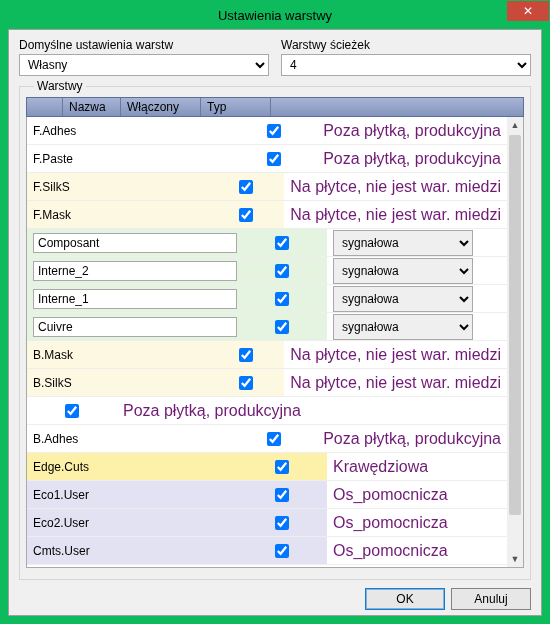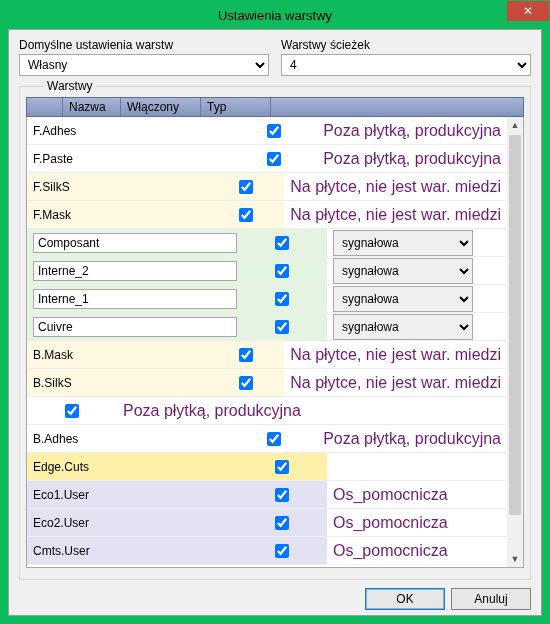--- a/index.html
+++ b/index.html
@@ -77,21 +77,21 @@
     border: 1px solid #d6d6d6;
     margin-top: 10px;
     padding: 10px 6px 6px 6px;
     position: relative;
     height: 494px;
     box-sizing: border-box;
   }
   .group-title {
     position: absolute;
     top: -8px;
-    left: 24px;
+    left: 14px;
     background: #f0f0f0;
     padding: 0 3px;
     font-size: 12px;
   }
   .listheader {
     display: flex;
     background: linear-gradient(#a7b4d4, #8494bd);
     border: 1px solid #5c6d9a;
     height: 20px;
     align-items: center;
@@ -394,20 +394,23 @@
                 <span class="typetext">Poza płytką, produkcyjna</span>
               </div>
             </div>
             <div class="row tint-yellow">
               <div class="cell-name">
                 <span>Edge.Cuts</span>
               </div>
               <div class="cell-en">
                 <input type="checkbox" checked="" style="">
               </div>
+              <div class="cell-type">
+                <span class="typetext">Krawędziowa</span>
+              </div>
             </div>
             <div class="row tint-violet">
               <div class="cell-name">
                 <span>Eco1.User</span>
               </div>
               <div class="cell-en">
                 <input type="checkbox" checked="" style="">
               </div>
               <div class="cell-type">
                 <span class="typetext">Os_pomocnicza</span>

